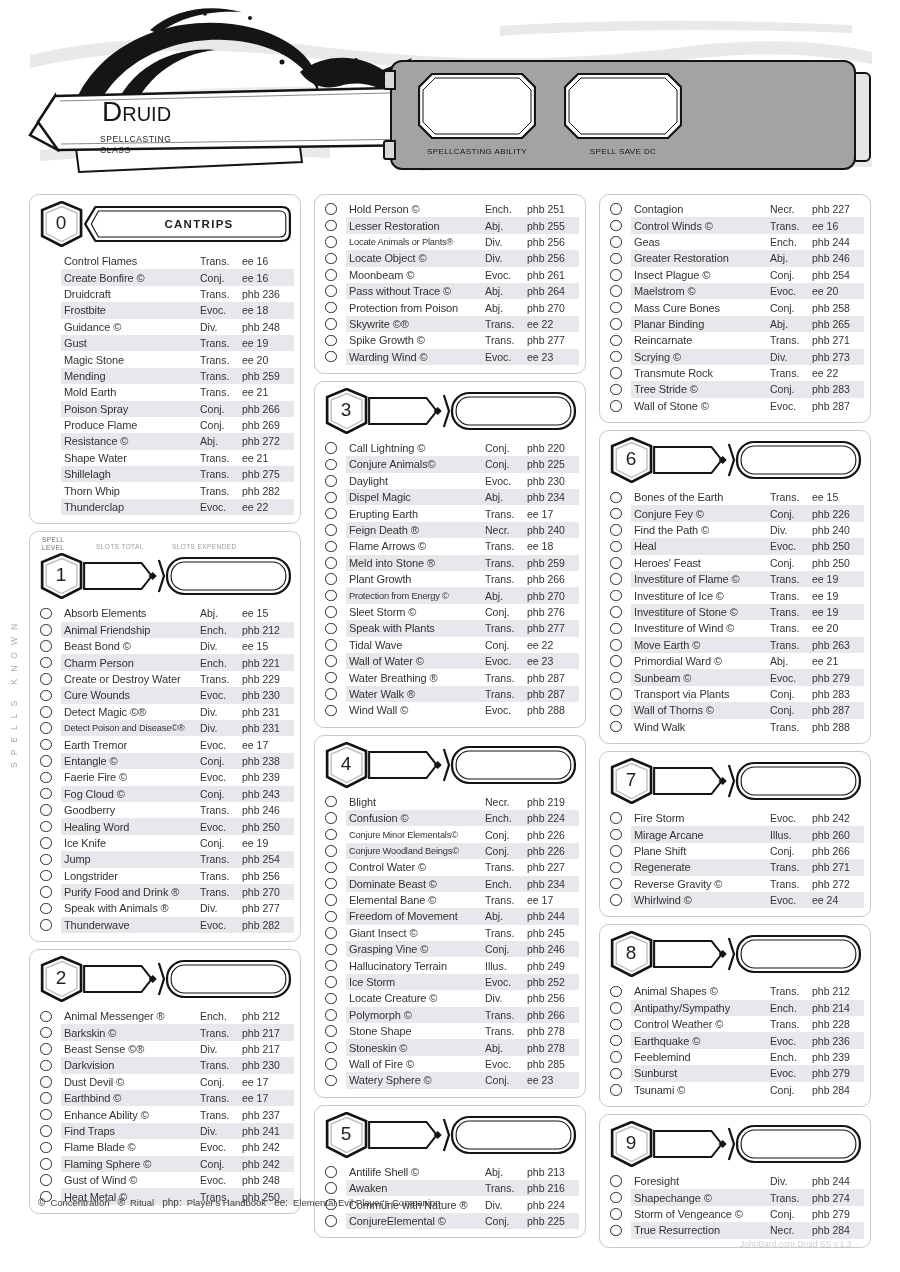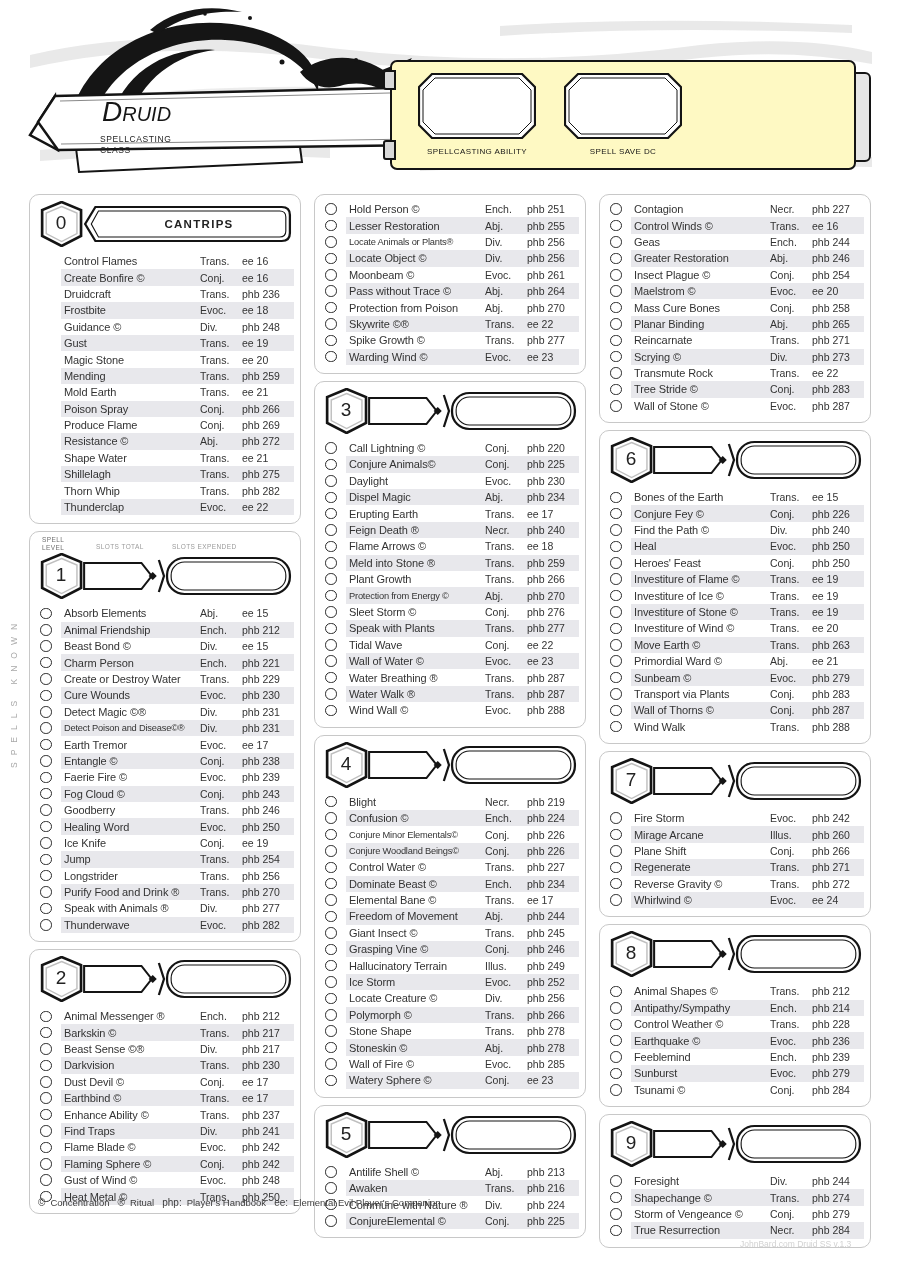--- a/index.html
+++ b/index.html
@@ -1,26 +1,26 @@
 <!DOCTYPE html>
 <html><head>
 <meta charset="utf-8">
 <style>
   html,body{margin:0;padding:0;background:#fff;}
   .page{position:relative;width:900px;height:1272px;background:#fff;overflow:hidden;
         font-family:"Liberation Sans",sans-serif;color:#333;}
   
   .art{position:absolute;left:0;top:0;}
   .class-title{position:absolute;left:102px;top:96px;font-size:28px;color:#161616;
-span:     letter-spacing:3px;font-variant:small-caps;font-weight:bold;font-style:italic;}
+span:     letter-spacing:3px;font-variant:small-caps;font-weight:bold;}
   .class-title{font-variant:small-caps;font-weight:normal;}
   .class-sub{position:absolute;left:100px;top:134px;width:86px;font-size:8.5px;
      letter-spacing:.6px;line-height:1.35;color:#222;}
   .stat-panel{position:absolute;left:390px;top:60px;width:462px;height:106px;
-     background:#fef9c3;border:2.5px solid #141414;border-radius:7px;}
+     background:#a3a3a3;border:2.5px solid #141414;border-radius:12px;}
   .stat-cap{position:absolute;right:-17px;top:10px;width:13px;height:86px;background:#e6e6e6;
      border:2px solid #141414;border-radius:2px 6px 6px 2px;}
   .stat-notch{position:absolute;left:-9px;width:9px;height:16px;background:#d9d9d9;border:2px solid #141414;border-radius:3px 0 0 3px;}
   .stat-notch.top{top:8px;} .stat-notch.bot{bottom:8px;}
   .stat-box{position:absolute;top:11px;width:118px;text-align:center;}
   .stat-box .lbl{margin-top:4px;font-size:8px;letter-spacing:.4px;line-height:1.3;color:#161616;}
   .stat-input{position:absolute;left:6px;top:4px;width:106px;height:58px;}
   
   .columns{position:absolute;left:29px;top:194px;width:845px;display:flex;gap:13px;align-items:flex-start;}
   .col{flex:0 0 272px;width:272px;display:flex;flex-direction:column;gap:7px;}

